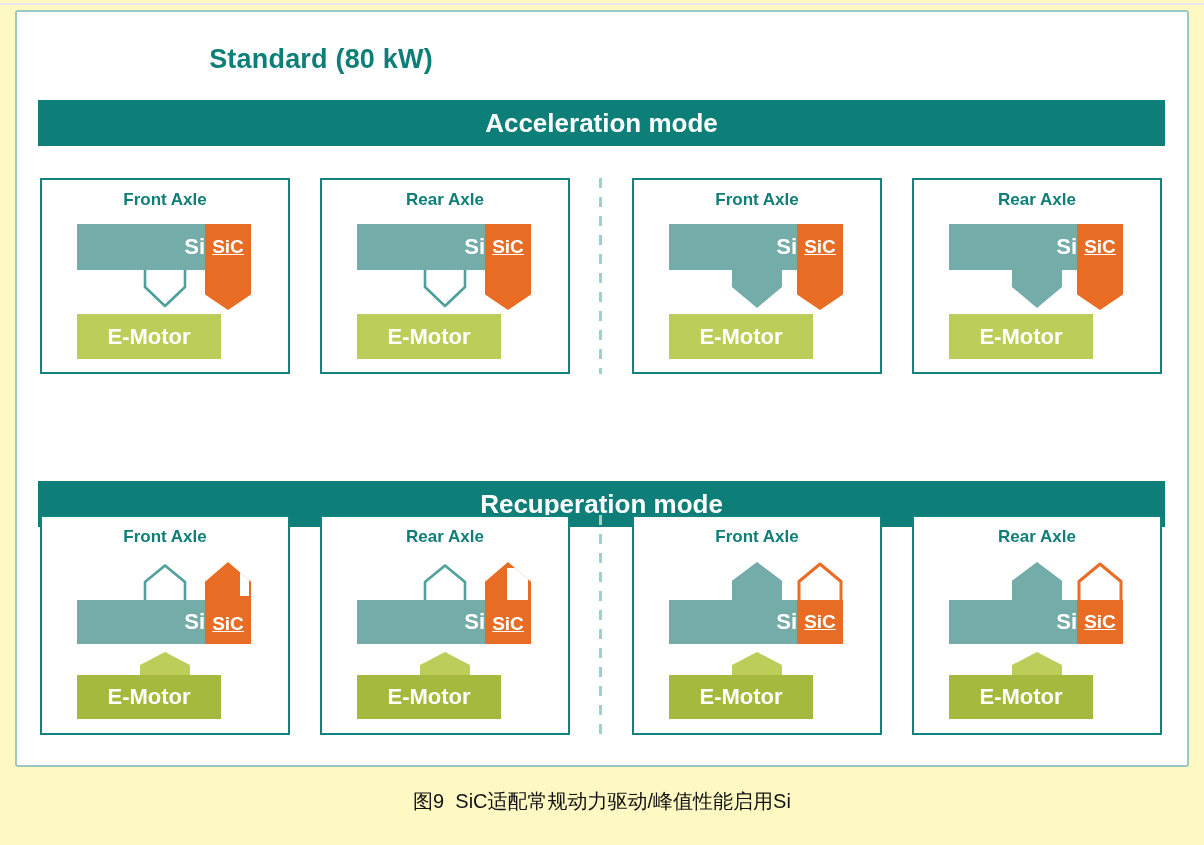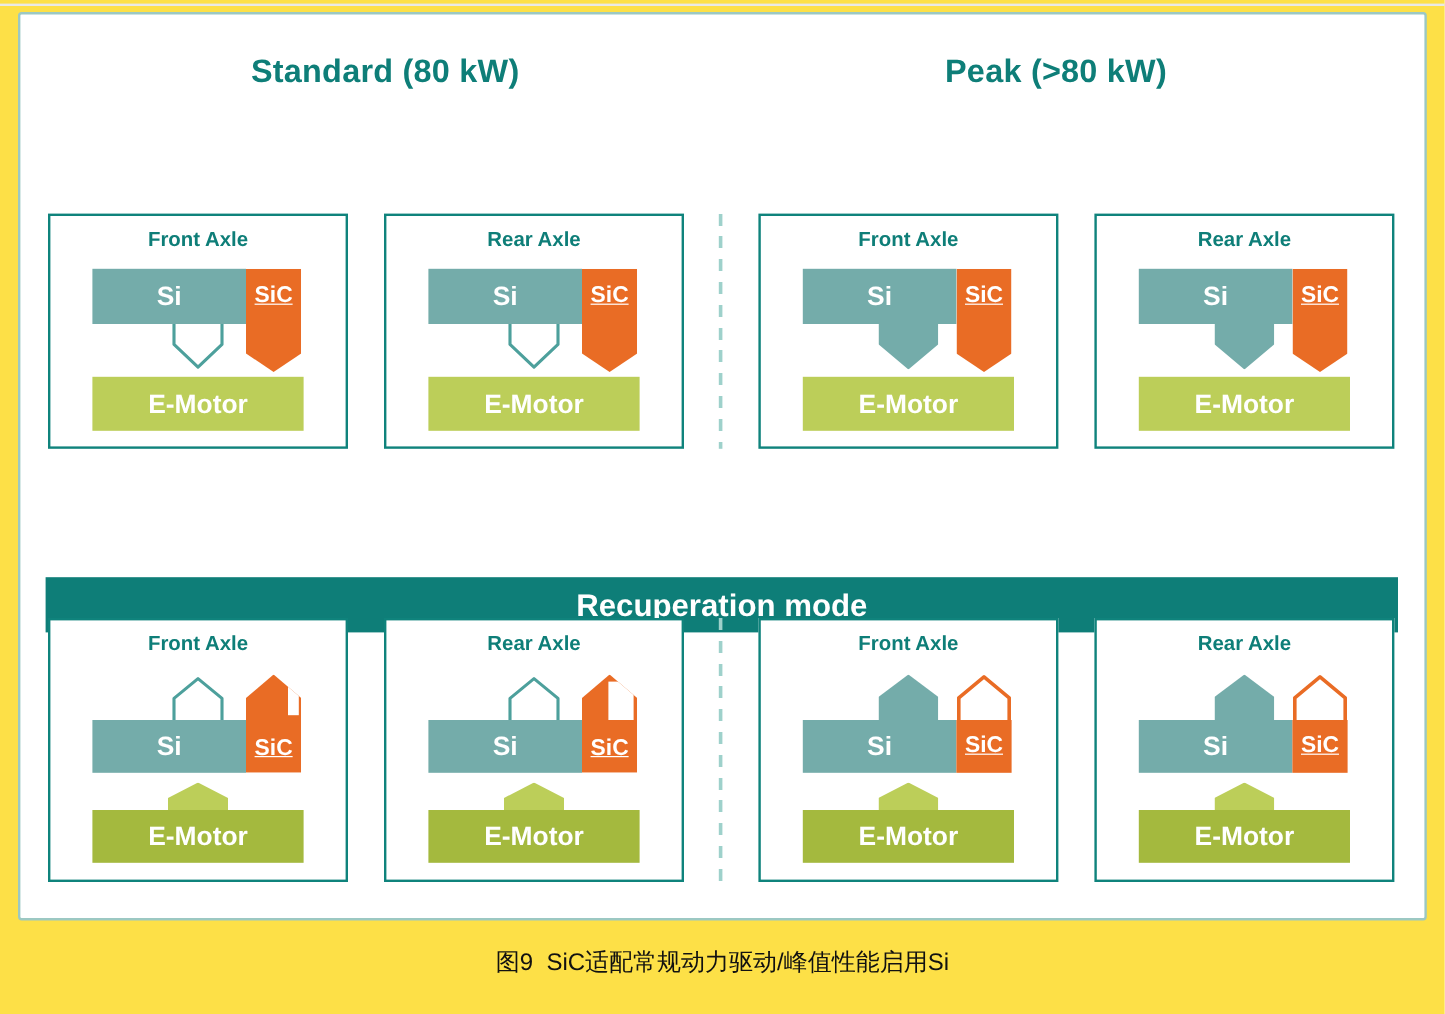--- a/index.html
+++ b/index.html
@@ -1,17 +1,17 @@
 <!DOCTYPE html>
 <html><head>
 <meta charset="utf-8">
 <style>
   html,body{margin:0;padding:0;background:#ffffff;}
   .screen{
-    position:relative;width:1204px;height:845px;background:#fde047;overflow:hidden;
+    position:relative;width:1204px;height:845px;background:#fef9c3;overflow:hidden;
     font-family:"Liberation Sans","DejaVu Sans",sans-serif;
   }
   .top-rule{position:absolute;left:0;top:3px;width:1204px;height:2px;background:#e9e9e6;}
   .frame{
     position:absolute;left:15px;top:10px;width:1174px;height:757px;
     border:2px solid #9cc8c3;border-radius:3px;background:#ffffff;box-sizing:border-box;
   }
   .col-header{
     position:absolute;top:44px;width:300px;text-align:center;
     font-size:27px;font-weight:700;color:#0e7e78;letter-spacing:0.2px;white-space:pre;
@@ -36,21 +36,21 @@
   }
   .box.r1{top:178px;height:196px;}
   .box.r2{top:515px;height:220px;}
   .bx1{left:40px;}.bx2{left:320px;}.bx3{left:632px;}.bx4{left:912px;}
   .box-title{
     position:absolute;top:10px;left:0;right:0;text-align:center;
     font-size:17px;font-weight:700;color:#0e7e78;
   }
   
   .si-rect{
-    position:absolute;left:35px;background:#74acaa;text-align:center;
+    position:absolute;left:35px;background:#74acaa;text-align:right;
     color:#ffffff;font-size:22px;font-weight:700;
   }
   .r1 .si-rect{top:44px;width:128px;height:46px;line-height:46px;}
   .r2 .si-rect{top:83px;width:128px;height:44px;line-height:44px;}
   
   .sic-pent-down{
     position:absolute;left:163px;top:44px;width:46px;height:86px;background:#e96c25;
     clip-path:polygon(0 0,100% 0,100% 82%,50% 100%,0 82%);
   }
   .sic-pent-down .lbl{position:absolute;top:12px;left:0;right:0;text-align:center;}
@@ -79,41 +79,41 @@
   .arr-up-motor{
     position:absolute;left:98px;top:135px;width:50px;height:24px;background:#bcce59;
     clip-path:polygon(50% 0,100% 54%,100% 100%,0 100%,0 54%);
   }
   
   .svg-hollow-down{position:absolute;left:101px;top:90px;}
   .svg-hollow-up{position:absolute;left:101px;top:47px;}
   .svg-house-outline{position:absolute;left:163px;top:45px;}
   
   .motor{
-    position:absolute;left:35px;width:176px;text-align:center;
+    position:absolute;left:35px;width:144px;text-align:center;
     color:#ffffff;font-size:22px;font-weight:700;
   }
   .r1 .motor{top:134px;height:45px;line-height:45px;background:#bcce59;}
   .r2 .motor{top:158px;height:44px;line-height:44px;background:#a4b93e;}
   .caption{
     position:absolute;left:0;top:788px;width:1204px;text-align:center;
     font-size:20px;color:#111111;white-space:pre;
     font-family:"Liberation Sans","DejaVu Sans",sans-serif;
   }
 </style>
 </head>
 <body>
 
 <div class="screen">
   <div class="top-rule"></div>
   <div class="frame"></div>
 
   <div class="col-header std">Standard (80 kW)</div>
-  <div class="col-header pk">Peak (&gt;80 kW)</div>
-
+
+  <div class="banner b1">Acceleration mode</div>
   <div class="banner b2">Recuperation mode</div>
 
   <div class="divider d1"></div>
   <div class="divider d2"></div>
 
   <div class="box r1 bx1">
     <div class="box-title">Front Axle</div>
     <svg class="svg-hollow-down" width="44" height="38" viewBox="0 0 44 38">
         <path d="M2 0 L2 17 L22 36 L42 17 L42 0" fill="#ffffff" stroke="#4da09c" stroke-width="2.6" stroke-linejoin="round"></path>
       </svg>

